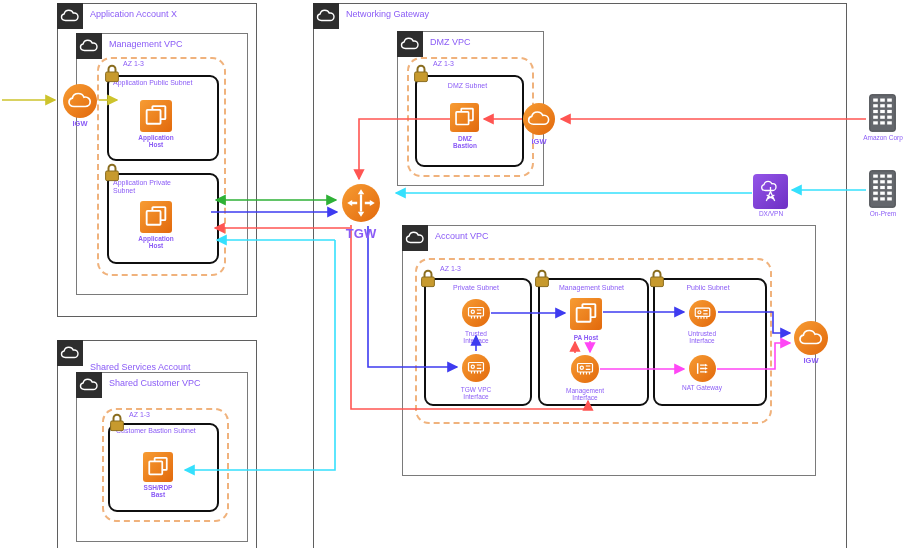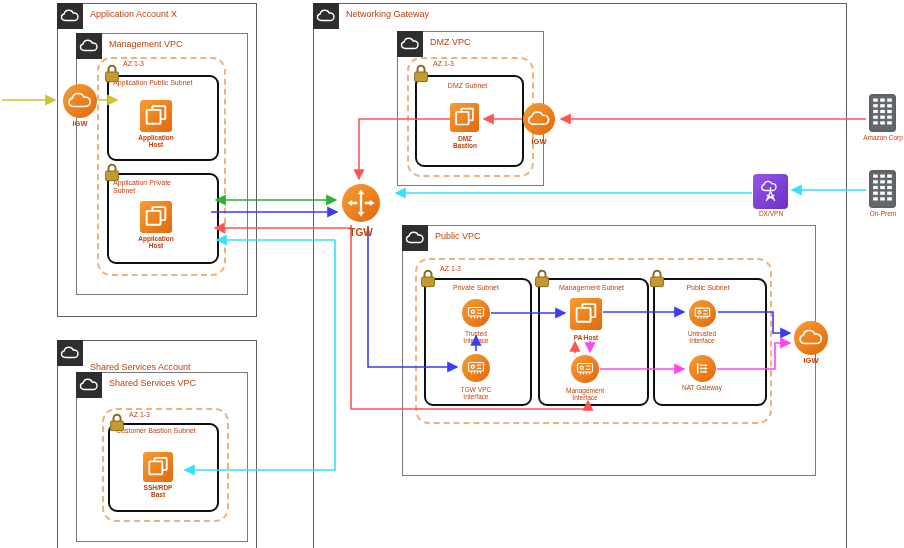--- a/index.html
+++ b/index.html
@@ -1,17 +1,17 @@
 <!DOCTYPE html>
 <html><head>
 <meta charset="utf-8">
 <style>
   html,body{margin:0;padding:0;background:#fff;}
   #stage{position:relative;width:904px;height:548px;background:#fff;overflow:hidden;
-         font-family:"Liberation Sans",sans-serif;color:#c2410c;}
+         font-family:"Liberation Sans",sans-serif;color:#8b5cf6;}
   .acct{position:absolute;border:1px solid #5f5f5f;background:transparent;}
   .vpc{position:absolute;border:1px solid #7a7a7a;background:transparent;}
   .az{position:absolute;border:2px dashed #f0b27c;border-radius:14px;background:transparent;}
   .subnet{position:absolute;border:2px solid #0f0f0f;border-radius:9px;background:#fff;}
   .tile{position:absolute;width:26px;height:26px;background:#2e2e2e;display:flex;align-items:center;justify-content:center;}
   .title{position:absolute;font-size:9px;font-weight:500;white-space:nowrap;line-height:1;}
   .azlbl{position:absolute;font-size:7px;font-weight:500;white-space:nowrap;line-height:1;}
   .sublbl{position:absolute;font-size:7px;line-height:1.15;}
   .nodelbl{position:absolute;font-size:6.5px;line-height:1.1;text-align:center;}
   .bold{font-weight:700;}
@@ -78,35 +78,35 @@
         <path d="M8.5 17.5 C6.2 17.5 4.5 16 4.5 14.1 C4.5 12.6 5.6 11.3 7.1 11 C7.6 8.8 9.5 7.3 11.8 7.3 C13.8 7.3 15.5 8.4 16.2 10.1 C16.5 10 16.8 10 17.2 10 C19.3 10 21 11.7 21 13.7 C21 15.8 19.3 17.5 17.2 17.5 Z" fill="none" stroke="#fff" stroke-width="1.4"></path>
       </svg>
   </div>
   <div class="title" style="left:430px;top:38px">DMZ VPC</div>
 
   <div class="tile z30" style="left:402px;top:225px">
     <svg viewBox="0 0 26 26">
         <path d="M8.5 17.5 C6.2 17.5 4.5 16 4.5 14.1 C4.5 12.6 5.6 11.3 7.1 11 C7.6 8.8 9.5 7.3 11.8 7.3 C13.8 7.3 15.5 8.4 16.2 10.1 C16.5 10 16.8 10 17.2 10 C19.3 10 21 11.7 21 13.7 C21 15.8 19.3 17.5 17.2 17.5 Z" fill="none" stroke="#fff" stroke-width="1.4"></path>
       </svg>
   </div>
-  <div class="title" style="left:435px;top:232px">Public VPC</div>
+  <div class="title" style="left:435px;top:232px">Account VPC</div>
 
   <div class="tile z30" style="left:57px;top:340px">
     <svg viewBox="0 0 26 26">
         <path d="M8.5 17.5 C6.2 17.5 4.5 16 4.5 14.1 C4.5 12.6 5.6 11.3 7.1 11 C7.6 8.8 9.5 7.3 11.8 7.3 C13.8 7.3 15.5 8.4 16.2 10.1 C16.5 10 16.8 10 17.2 10 C19.3 10 21 11.7 21 13.7 C21 15.8 19.3 17.5 17.2 17.5 Z" fill="none" stroke="#fff" stroke-width="1.4"></path>
       </svg>
   </div>
   <div class="title" style="left:90px;top:363px">Shared Services Account</div>
 
   <div class="tile z30" style="left:76px;top:372px">
     <svg viewBox="0 0 26 26">
         <path d="M8.5 17.5 C6.2 17.5 4.5 16 4.5 14.1 C4.5 12.6 5.6 11.3 7.1 11 C7.6 8.8 9.5 7.3 11.8 7.3 C13.8 7.3 15.5 8.4 16.2 10.1 C16.5 10 16.8 10 17.2 10 C19.3 10 21 11.7 21 13.7 C21 15.8 19.3 17.5 17.2 17.5 Z" fill="none" stroke="#fff" stroke-width="1.4"></path>
       </svg>
   </div>
-  <div class="title" style="left:109px;top:379px">Shared Services VPC</div>
+  <div class="title" style="left:109px;top:379px">Shared Customer VPC</div>
 
   <div class="lock z50" style="left:104px;top:63px;width:16px;height:20px">
     <svg viewBox="0 0 16 20">
         <path d="M4.5 9.5 V6.2 a3.5 3.5 0 0 1 7 0 V9.5" fill="none" stroke="#8a6d1f" stroke-width="2"></path>
         <rect x="1.6" y="9" width="12.8" height="9.6" rx="1.4" fill="#c79a2e" stroke="#8a6d1f" stroke-width="1"></rect>
       </svg>
   </div>
   <div class="azlbl z30" style="left:123px;top:60px">AZ 1-3</div>
 
   <div class="lock z50" style="left:104px;top:162px;width:16px;height:20px">
@@ -301,21 +301,21 @@
           <path d="M10 20h6M24 20h6"></path>
         </g>
         <g fill="#fff">
           <path d="M20 5.5l3.4 5.2h-6.8z"></path>
           <path d="M20 34.5l3.4-5.2h-6.8z"></path>
           <path d="M5.5 20l5.2-3.2v6.4z"></path>
           <path d="M34.5 20l-5.2-3.2v6.4z"></path>
         </g>
       </svg>
   </div>
-  <div class="nodelbl bold z50" style="left:345px;top:227px;width:32px;font-size:10px">TGW</div>
+  <div class="nodelbl bold z50" style="left:345px;top:227px;width:32px;font-size:13px">TGW</div>
 
   <div class="sq z50" style="left:753px;top:174px;width:35px;height:35px;background:linear-gradient(135deg,#9455e8 0%,#6d2fc4 100%)">
     <svg viewBox="0 0 35 35">
         <g fill="none" stroke="#fff" stroke-width="1.3">
           <path d="M12.5 16.5 C10.3 16.5 8.7 15.1 8.7 13.4 C8.7 12 9.7 10.9 11 10.6 C11.4 8.7 13.1 7.3 15.1 7.3 C16.8 7.3 18.3 8.3 18.9 9.8 C19.2 9.7 19.5 9.7 19.8 9.7 C21.6 9.7 23 11.1 23 12.9 C23 14.7 21.6 16.5 19.8 16.5 Z"></path>
           <path d="M17.5 13v4.5M17.5 17.5l-4.2 9.5M17.5 17.5l4.2 9.5M14.8 23.5h5.4M13.6 21l7.8 4.5M21.4 21l-7.8 4.5"></path>
         </g>
       </svg>
   </div>
   <div class="nodelbl z50" style="left:752px;top:210px;width:38px">DX/VPN</div>

